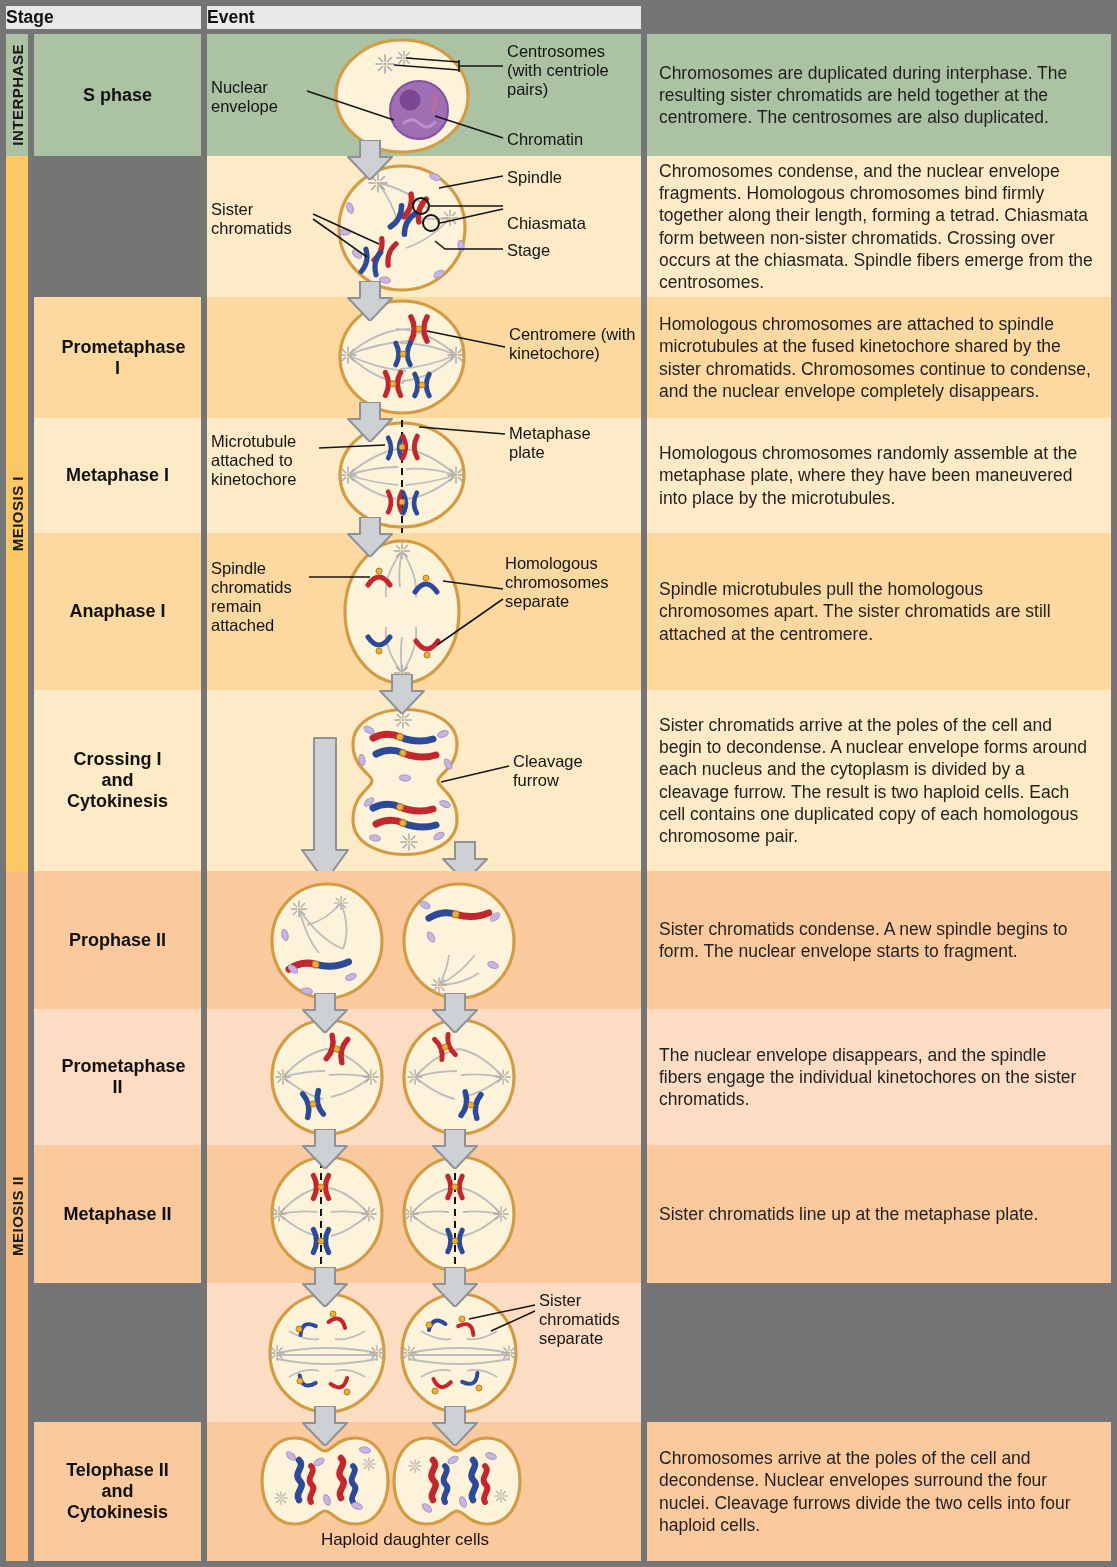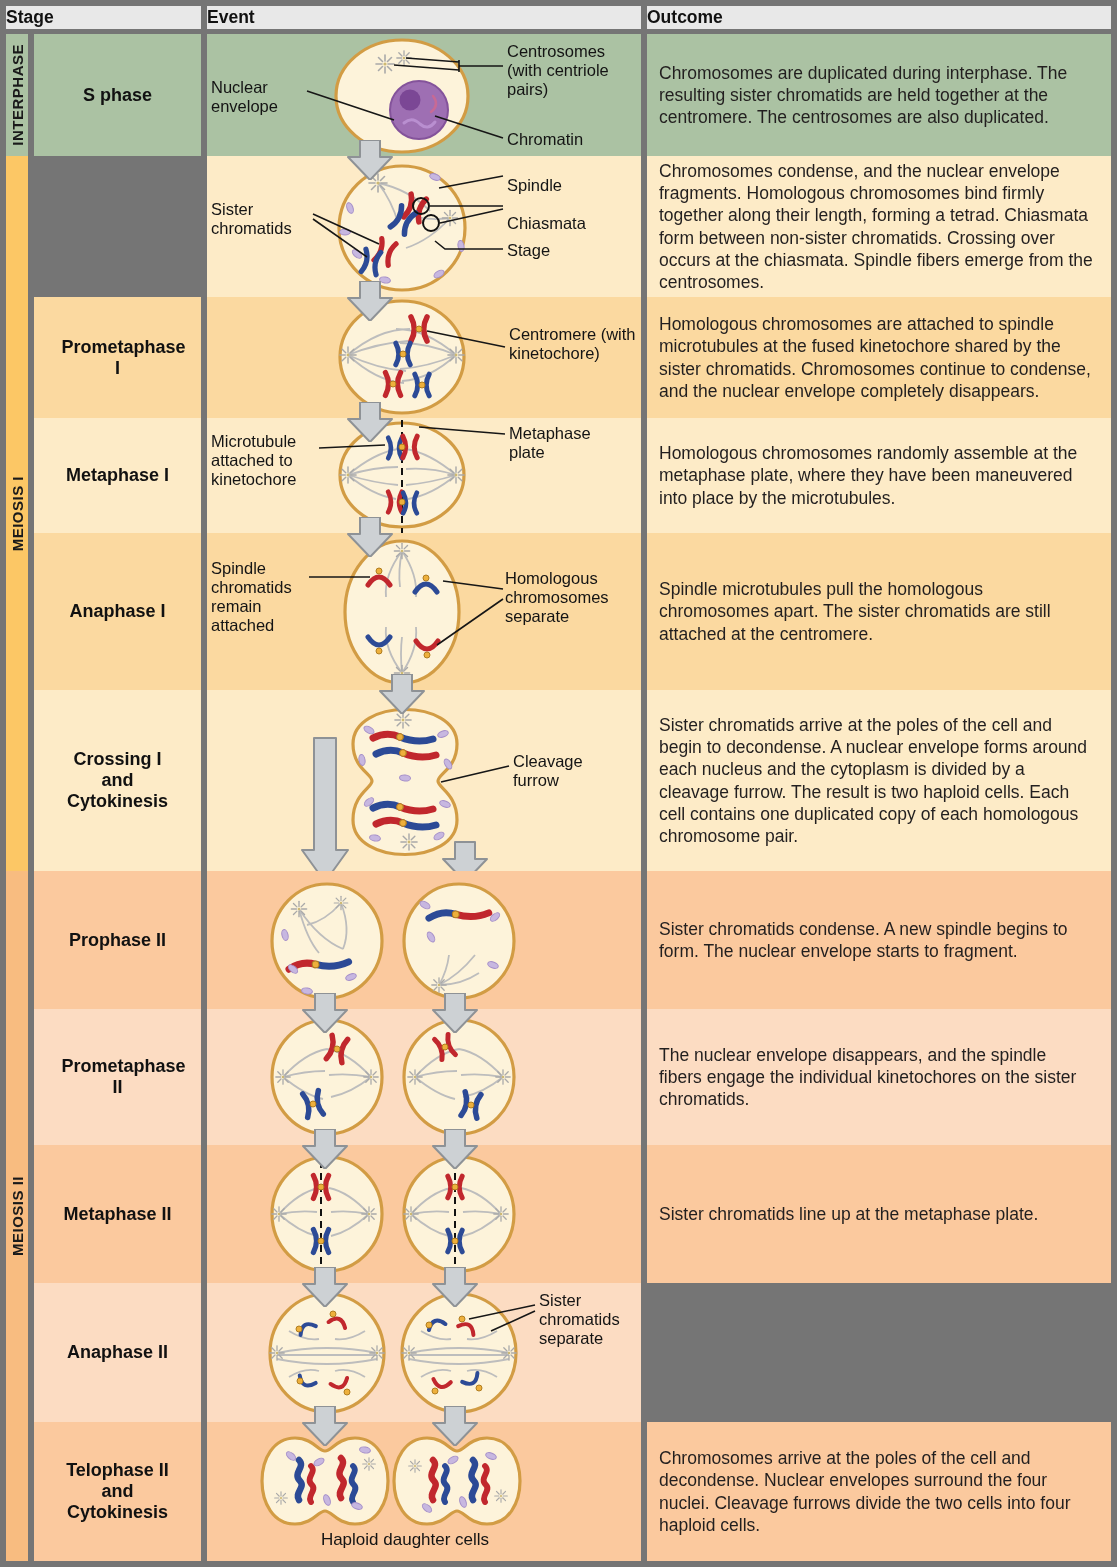--- a/index.html
+++ b/index.html
@@ -96,23 +96,20 @@
 </svg>
 
 <div id="table">
 
   <div class="hcell hstage">
       <span>Stage</span>
     </div>
   <div class="hcell" style="grid-column:3">
       <span>Event</span>
     </div>
-  <div class="hcell" style="grid-column:4">
-      <span>Outcome</span>
-    </div>
 
   <div class="strip strip-i">
       <span>INTERPHASE</span>
     </div>
   <div class="strip strip-m1">
       <span>MEIOSIS I</span>
     </div>
   <div class="strip strip-m2">
       <span>MEIOSIS II</span>
     </div>
@@ -162,21 +159,21 @@
       <use href="#xchrom" class="red" transform="translate(178,96) rotate(20) scale(0.95)"></use>
       <use href="#xchrom" class="blue" transform="translate(164,106) rotate(12) scale(0.95)"></use>
       <circle cx="214" cy="50" r="8" fill="none" stroke="#111" stroke-width="2"></circle>
       <circle cx="224" cy="67" r="8" fill="none" stroke="#111" stroke-width="2"></circle>
       <path class="callout" d="M106,58 L172,88 M106,63 L160,101"></path>
       <path class="callout" d="M296,20 L232,32"></path>
       <path class="callout" d="M296,50 L223,50 M296,53 L233,67"></path>
       <path class="callout" d="M296,93 L238,93 L228,85"></path>
     </svg>
     <div class="lbl" style="left:4px;top:44px;width:100px">Sister chromatids</div>
-    <div class="lbl" style="left:300px;top:20px;width:100px">Spindle</div>
+    <div class="lbl" style="left:300px;top:12px;width:100px">Spindle</div>
     <div class="lbl" style="left:300px;top:58px;width:110px">Chiasmata</div>
     <div class="lbl" style="left:300px;top:85px;width:100px">Stage</div>
   </div>
   <div class="outcome bg-m1l" style="grid-row:3">
       <div>Chromosomes condense, and the nuclear envelope fragments. Homologous chromosomes bind firmly together along their length, forming a tetrad. Chiasmata form between non-sister chromatids. Crossing over occurs at the chiasmata. Spindle fibers emerge from the centrosomes.</div>
     </div>
 
   <div class="stage bg-m1d" style="grid-row:4">
       <div>Prometaphase I</div>
     </div>
@@ -251,21 +248,21 @@
       <use href="#vchrom" class="blue" transform="translate(172,112) rotate(180)"></use>
       <use href="#vchrom" class="red" transform="translate(220,116) rotate(180)"></use>
       <circle class="ydot" cx="172" cy="38" r="3"></circle>
         <circle class="ydot" cx="219" cy="45" r="3"></circle>
       <circle class="ydot" cx="172" cy="118" r="3"></circle>
         <circle class="ydot" cx="220" cy="122" r="3"></circle>
       <path class="callout" d="M102,44 L163,44"></path>
       <path class="callout" d="M296,56 L236,48 M296,66 L230,112"></path>
     </svg>
     <div class="lbl" style="left:4px;top:26px;width:92px">Spindle chromatids remain attached</div>
-    <div class="lbl" style="left:298px;top:36px;width:126px">Homologous chromosomes separate</div>
+    <div class="lbl" style="left:298px;top:21px;width:126px">Homologous chromosomes separate</div>
   </div>
   <div class="outcome bg-m1d" style="grid-row:6">
       <div>Spindle microtubules pull the homologous chromosomes apart. The sister chromatids are still attached at the centromere.</div>
     </div>
 
   <div class="stage bg-m1l" style="grid-row:7">
       <div>Crossing I and Cytokinesis</div>
     </div>
   <div class="event bg-m1l" style="grid-row:7">
     <div class="arr" style="left:172px;top:-16px"><svg width="46" height="40">
@@ -391,23 +388,20 @@
       <use href="#xchrom" class="red" transform="translate(248,42) scale(0.9)"></use>
       <use href="#xchrom" class="blue" transform="translate(248,96) scale(0.9)"></use>
       <circle class="ydot" cx="248" cy="42" r="3"></circle>
         <circle class="ydot" cx="248" cy="96" r="3"></circle>
     </svg>
   </div>
   <div class="outcome bg-m2d" style="grid-row:10">
       <div>Sister chromatids line up at the metaphase plate.</div>
     </div>
 
-  <div class="stage bg-m2l" style="grid-row:11">
-      <div>Anaphase II</div>
-    </div>
   <div class="event bg-m2l" style="grid-row:11">
     <div class="arr" style="left:95px;top:-16px"><svg width="46" height="40">
           <use href="#arrowd"></use>
         </svg></div>
     <div class="arr" style="left:225px;top:-16px"><svg width="46" height="40">
           <use href="#arrowd"></use>
         </svg></div>
     <svg class="diagram" width="434" height="139" viewBox="0 0 434 139">
       <ellipse class="cellbody" cx="120" cy="70" rx="57" ry="59"></ellipse>
       <ellipse class="cellbody" cx="252" cy="70" rx="57" ry="59"></ellipse>

